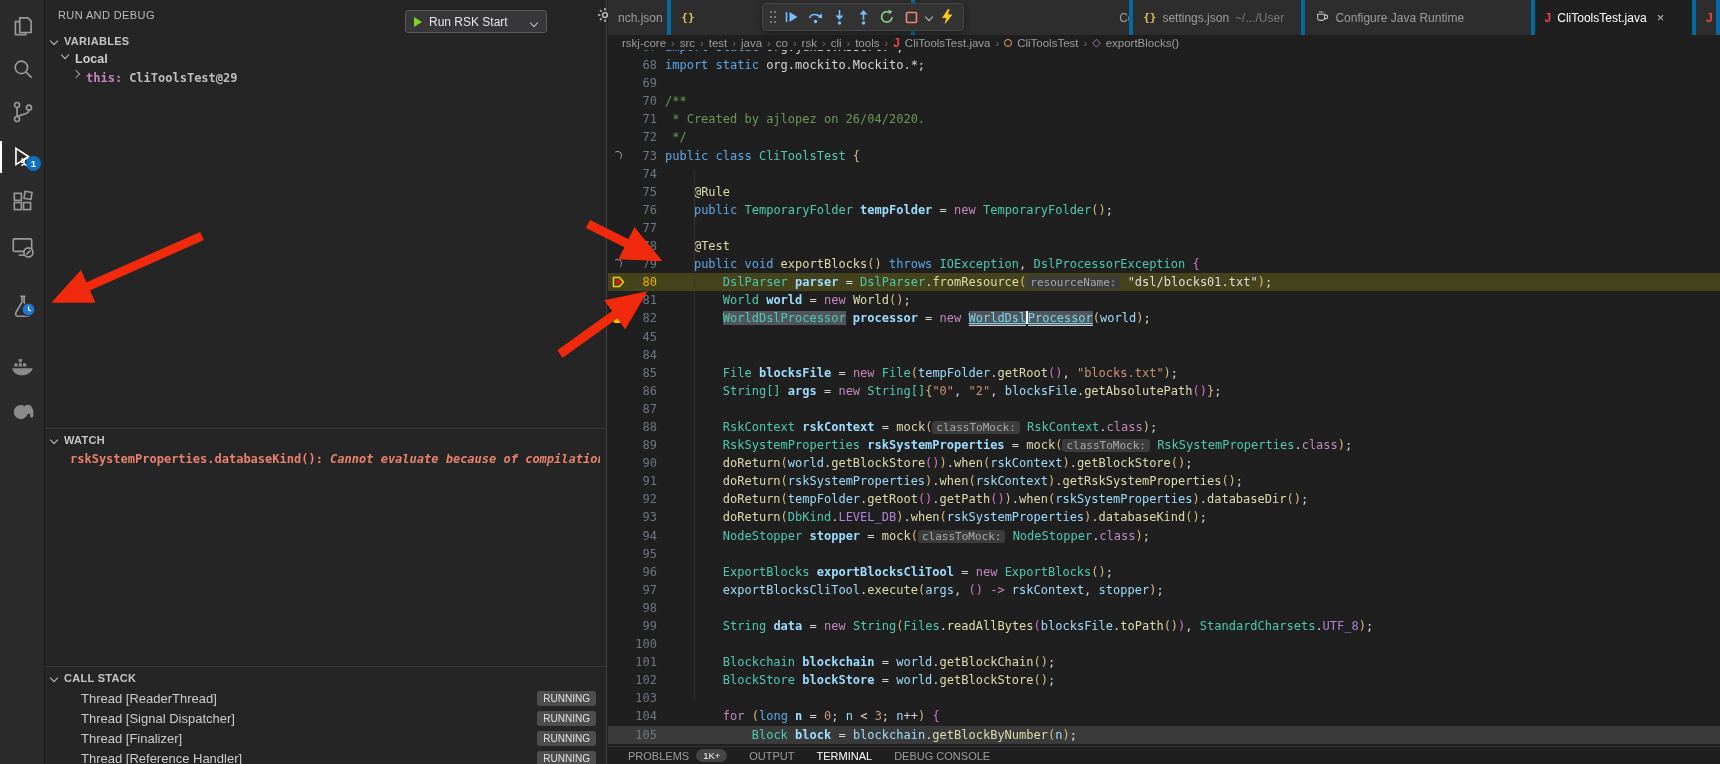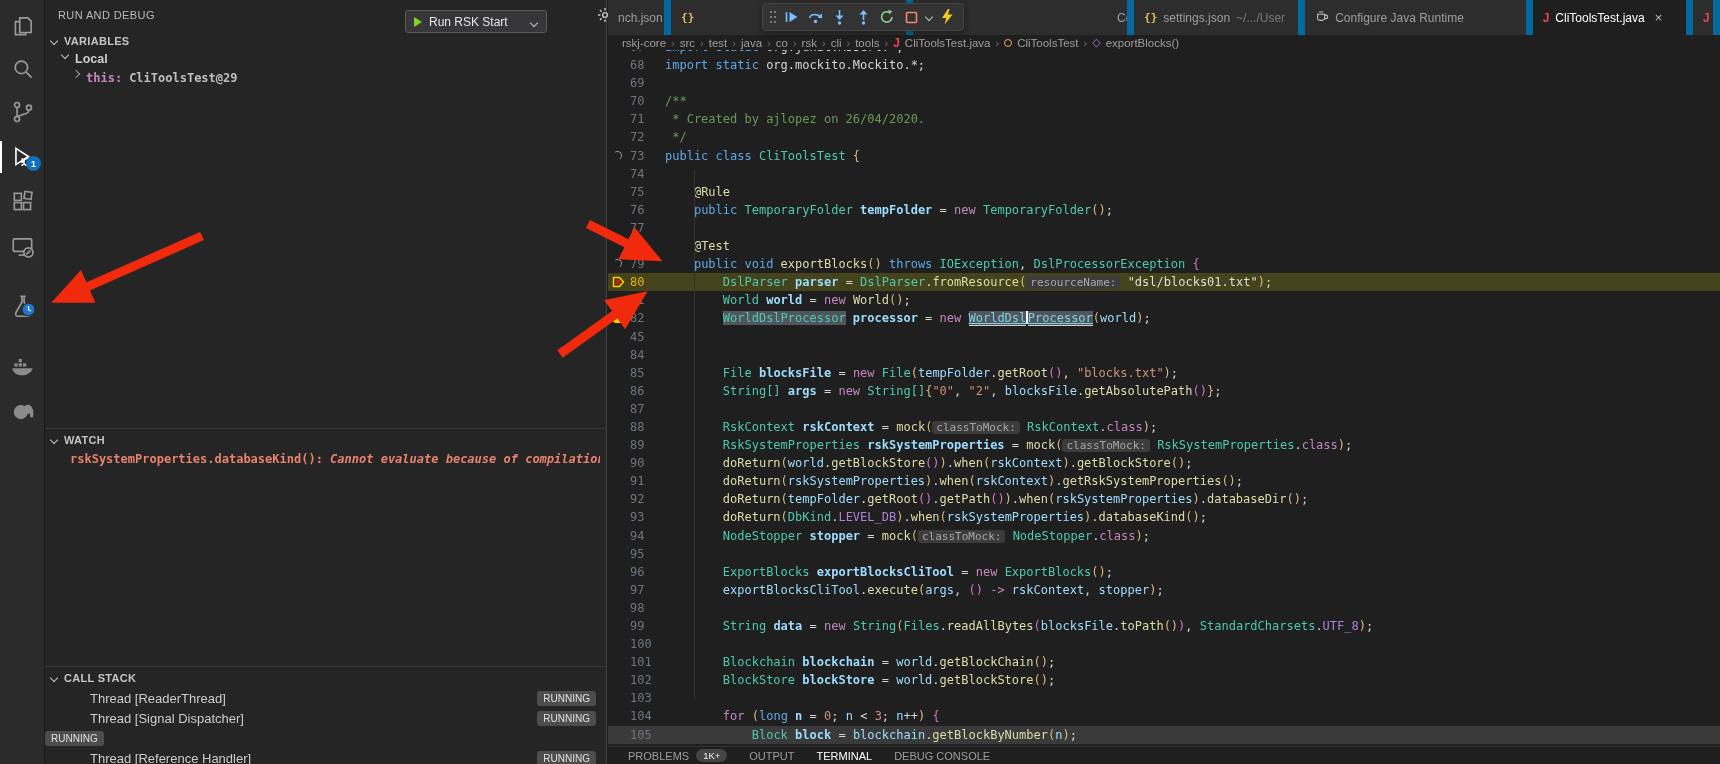--- a/index.html
+++ b/index.html
@@ -40,28 +40,28 @@
   .sec-sep{position:absolute;left:0;right:0;height:1px;background:#3a3a3a;}
   .tree-row{position:absolute;left:0;right:0;height:18px;display:flex;gap:7px;}
   .scope-lbl{font-size:12.5px;font-weight:700;color:#cccccc;}
   .mono{font-family:"DejaVu Sans Mono",monospace;font-weight:bold;}
   .var-name{color:#c586c0;font-size:12px;}
   .var-val{color:#bfbfbf;font-size:12px;}
   .watch-line{position:absolute;left:25px;right:6px;white-space:nowrap;overflow:hidden;font-size:12px;}
   .watch-expr{color:#e8826d;}
   .watch-err{color:#e8826d;font-style:italic;}
   .thread-row{position:absolute;left:0;right:0;height:20px;display:flex;align-items:center;}
-  .thread-name{margin-left:45px;font-size:13px;color:#cccccc;flex:1;}
+  .thread-name{margin-left:36px;font-size:13px;color:#cccccc;flex:1;}
   .run-badge{margin-right:10px;background:var(--running-bg);color:#e0e0e0;font-size:10px;
     padding:2px 6px;border-radius:3px;line-height:11px;}
 
   
   .editor-area{position:absolute;left:608px;top:0;right:0;bottom:0;background:#1f1f1f;}
   .tabbar{position:absolute;top:0;left:0;right:0;height:35px;background:#252526;display:flex;}
-  .tab{height:35px;background:#2d2d2d;border-right:7px solid #0369a1;display:flex;align-items:center;
+  .tab{height:35px;background:#2d2d2d;border-right:4px solid #0369a1;display:flex;align-items:center;
     padding:0 10px;gap:6px;color:#9d9d9d;font-size:12px;white-space:nowrap;overflow:hidden;cursor:pointer;}
   .tab.active{background:#1f1f1f;color:#ffffff;}
   .tab .close{color:#c0c0c0;font-size:13px;margin-left:4px;}
   .ticon-json{color:#e3c05a;font-weight:700;font-size:11px;font-family:"DejaVu Sans Mono",monospace;}
   .ticon-java{color:#e8434a;font-weight:700;font-size:12px;}
   .tab-detail{color:#7a7a7a;font-size:12px;}
   .breadcrumbs{position:absolute;top:35px;left:0;right:0;height:15px;background:#1f1f1f;display:flex;align-items:center;
     padding-left:14px;font-size:11.5px;color:#9e9e9e;gap:5px;white-space:nowrap;}
   .bc-sep{color:#6e6e6e;font-size:11px;}
   .bc-class{display:inline-block;width:8px;height:8px;border:1.5px solid #e8a85a;border-radius:50%;}
@@ -75,21 +75,21 @@
   .stop-chev{width:12px;}
 
   
   .code-viewport{position:absolute;top:50px;left:0;right:0;height:696px;overflow:hidden;
     font-family:"DejaVu Sans Mono",monospace;font-size:12px;}
   .code-lines{margin-top:-12px;}
   .crow{display:flex;height:18.1px;line-height:18.1px;white-space:pre;}
   .crow.cur{background:var(--cur-line);}
   .crow.dim{background:#3a3a3a;}
   .deco{width:22px;flex:none;position:relative;}
-  .lnum{width:27px;flex:none;text-align:left;color:#6e7681;}
+  .lnum{width:27px;flex:none;text-align:right;color:#6e7681;}
   .crow.cur .lnum{color:#eab308;}
   .ltxt{padding-left:8px;color:var(--pl);}
   .tk-k{color:var(--kw);} .tk-m{color:var(--kw2);} .tk-t{color:var(--type);} .tk-f{color:var(--fn);}
   .tk-v{color:var(--vr);font-weight:700;} .tk-r{color:var(--vr);} .tk-s{color:var(--str);} .tk-n{color:var(--str);}
   .tk-c{color:var(--cm);} .tk-o{color:var(--cnst);} .tk-p{color:var(--pl);} .tk-g{color:var(--gold);}
   .tk-q{color:var(--pink);} .tk-w{color:var(--wstr);}
   .tk-i{background:#3c3c3c;color:#a8a8a8;border-radius:3px;padding:0 4px;font-size:11px;}
   .tk-h{background:#51565e;color:var(--type);}
   .tk-u{background:#51565e;color:#7fd4e4;border-bottom:1px solid #cfcfcf;text-decoration:underline;}
   .caret{display:inline-block;width:1.5px;height:13px;background:#ffffff;vertical-align:-2px;}
@@ -234,20 +234,21 @@
     </div>
     <div class="thread-row" style="top:688px">
       <span class="thread-name">Thread [ReaderThread]</span>
       <span class="run-badge">RUNNING</span>
     </div>
     <div class="thread-row" style="top:708px">
       <span class="thread-name">Thread [Signal Dispatcher]</span>
       <span class="run-badge">RUNNING</span>
     </div>
     <div class="thread-row" style="top:728px">
+      <span class="thread-name">Thread [Finalizer]</span>
       <span class="run-badge">RUNNING</span>
     </div>
     <div class="thread-row" style="top:748px">
       <span class="thread-name">Thread [Reference Handler]</span>
       <span class="run-badge">RUNNING</span>
     </div>
   </div>
 
   <div class="editor-area">
     <div class="tabbar">

